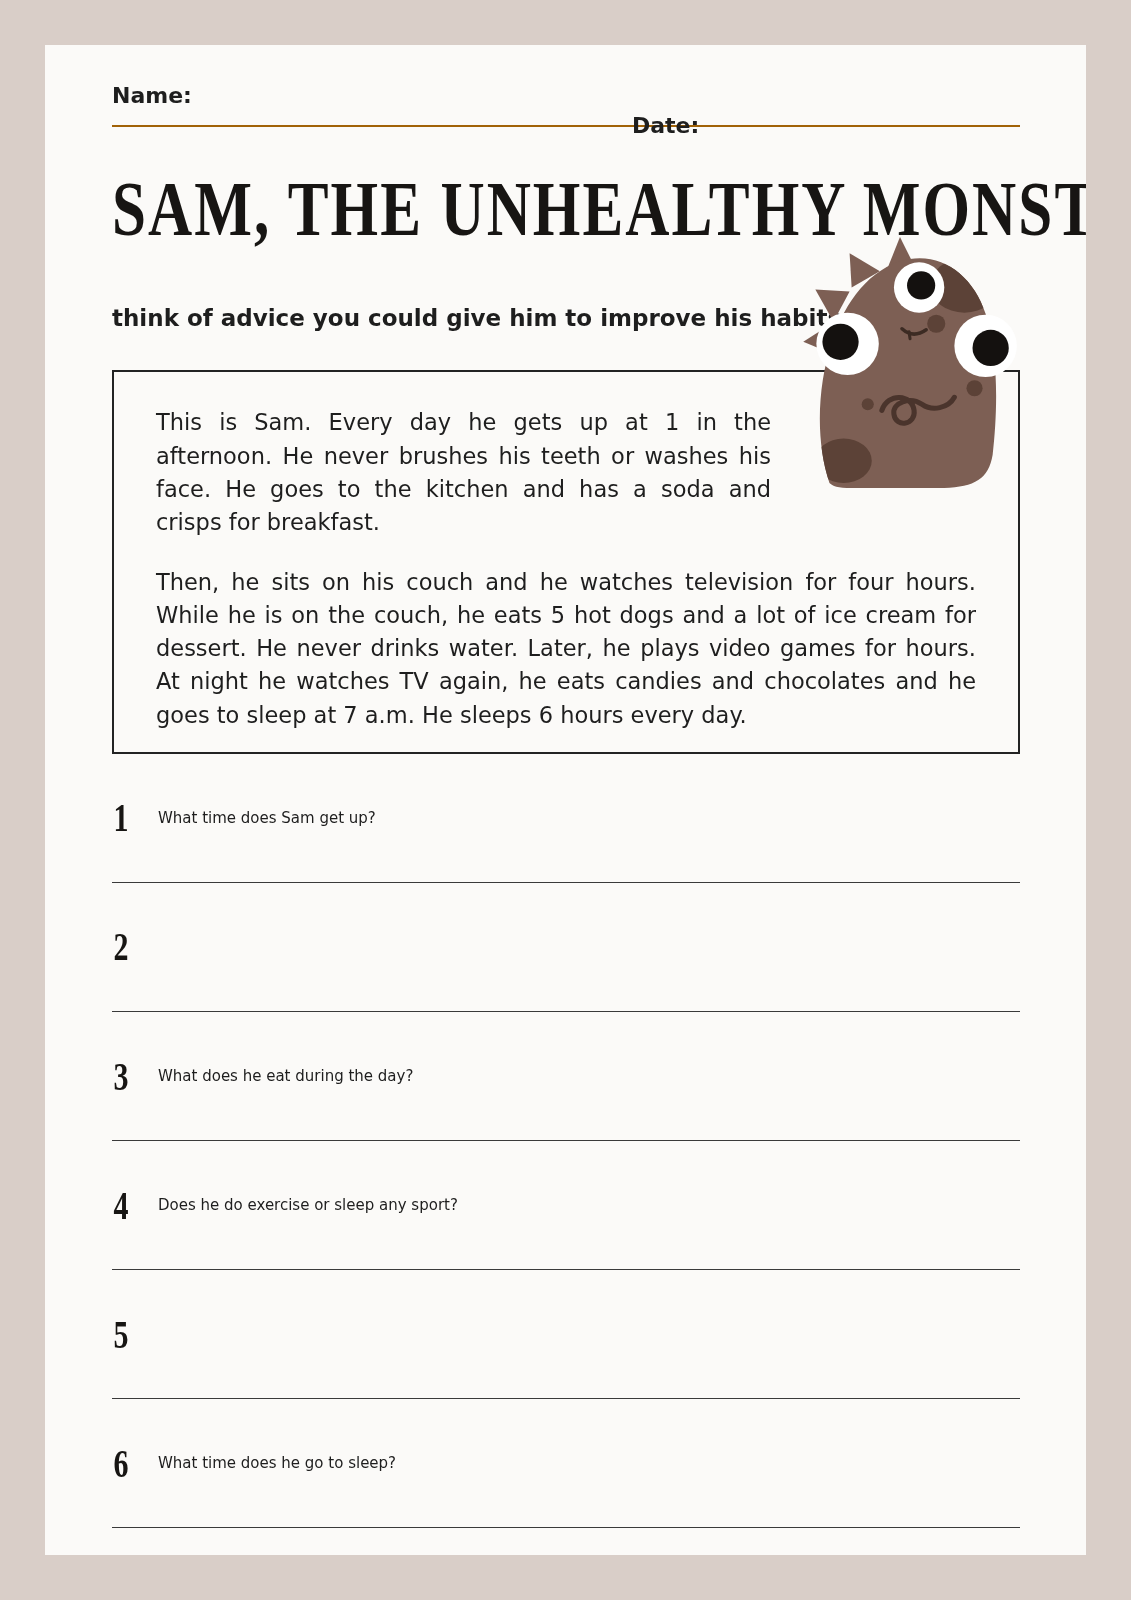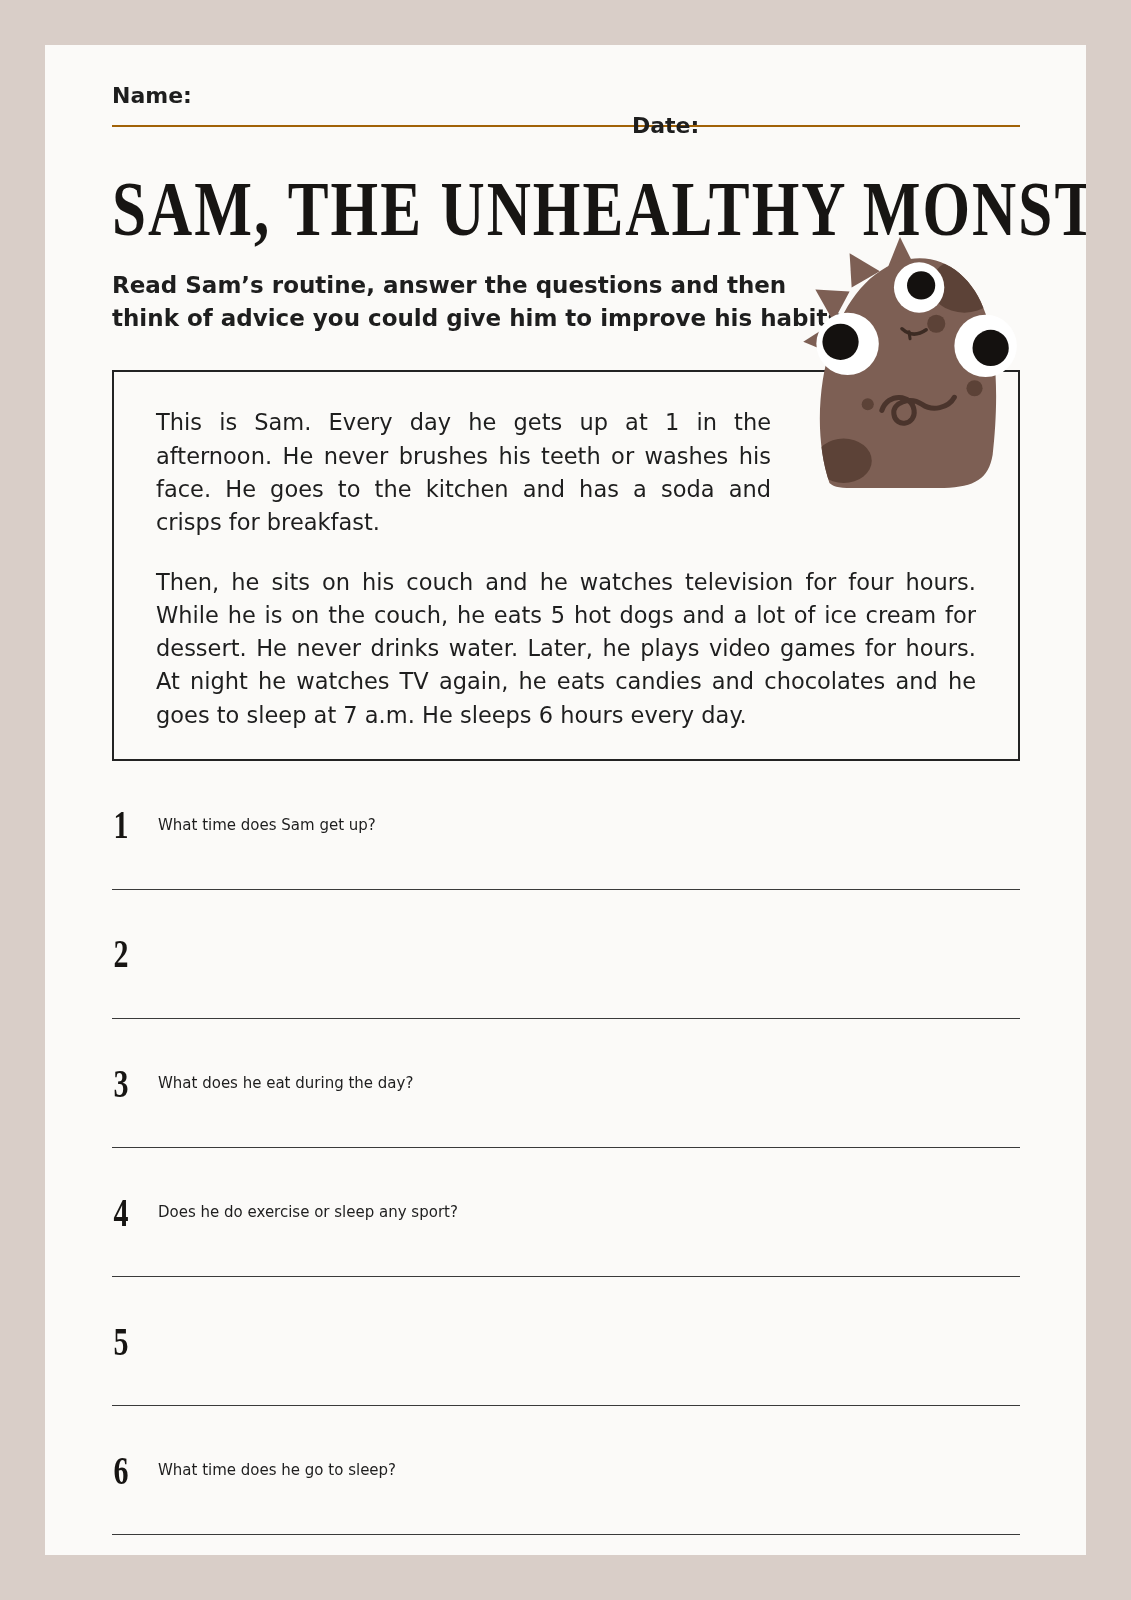--- a/index.html
+++ b/index.html
@@ -58,21 +58,21 @@
     line-height: 1.42;
     margin: 0 0 0 0;
   }
 
   
   .reading-box {
     position: relative;
     box-sizing: border-box;
     margin-top: 36px;
     border: 2.5px solid #232323;
-    padding: 34px 42px 27px 42px;
+    padding: 34px 42px 20px 42px;
     font-size: 22.5px;
     line-height: 1.48;
     background: #fbfaf8;
     z-index: 1;
   }
   .reading-box .p1 { margin: 0 0 26px 0; padding-right: 205px; text-align: justify; }
   .reading-box .p2 { margin: 0; text-align: justify; }
 
   
   .monster {
@@ -108,21 +108,21 @@
   <div class="page">
 
     <div class="header-row">
       <span class="name-label">Name:</span>
       <span class="date-label">Date:</span>
     </div>
 
     <h1 class="title">SAM, THE UNHEALTHY MONSTER</h1>
 
     <p class="instructions">
-      <span>Read Sam’s routine, answer the questions and then</span><br>
+      <br>
       <span>think of advice you could give him to improve his habits.</span>
     </p>
 
     <div class="reading-box">
       <p class="p1">This is Sam. Every day he gets up at 1 in the afternoon. He never brushes his teeth or washes his face. He goes to the kitchen and has a soda and crisps for breakfast.</p>
       <p class="p2">Then, he sits on his couch and he watches television for four hours. While he is on the couch, he eats 5 hot dogs and a lot of ice cream for dessert. He never drinks water. Later, he plays video games for hours. At night he watches TV again, he eats candies and chocolates and he goes to sleep at 7 a.m. He sleeps 6 hours every day.</p>
     </div>
 
     <svg class="monster" viewBox="0 0 230 270" xmlns="http://www.w3.org/2000/svg">
       <defs>

